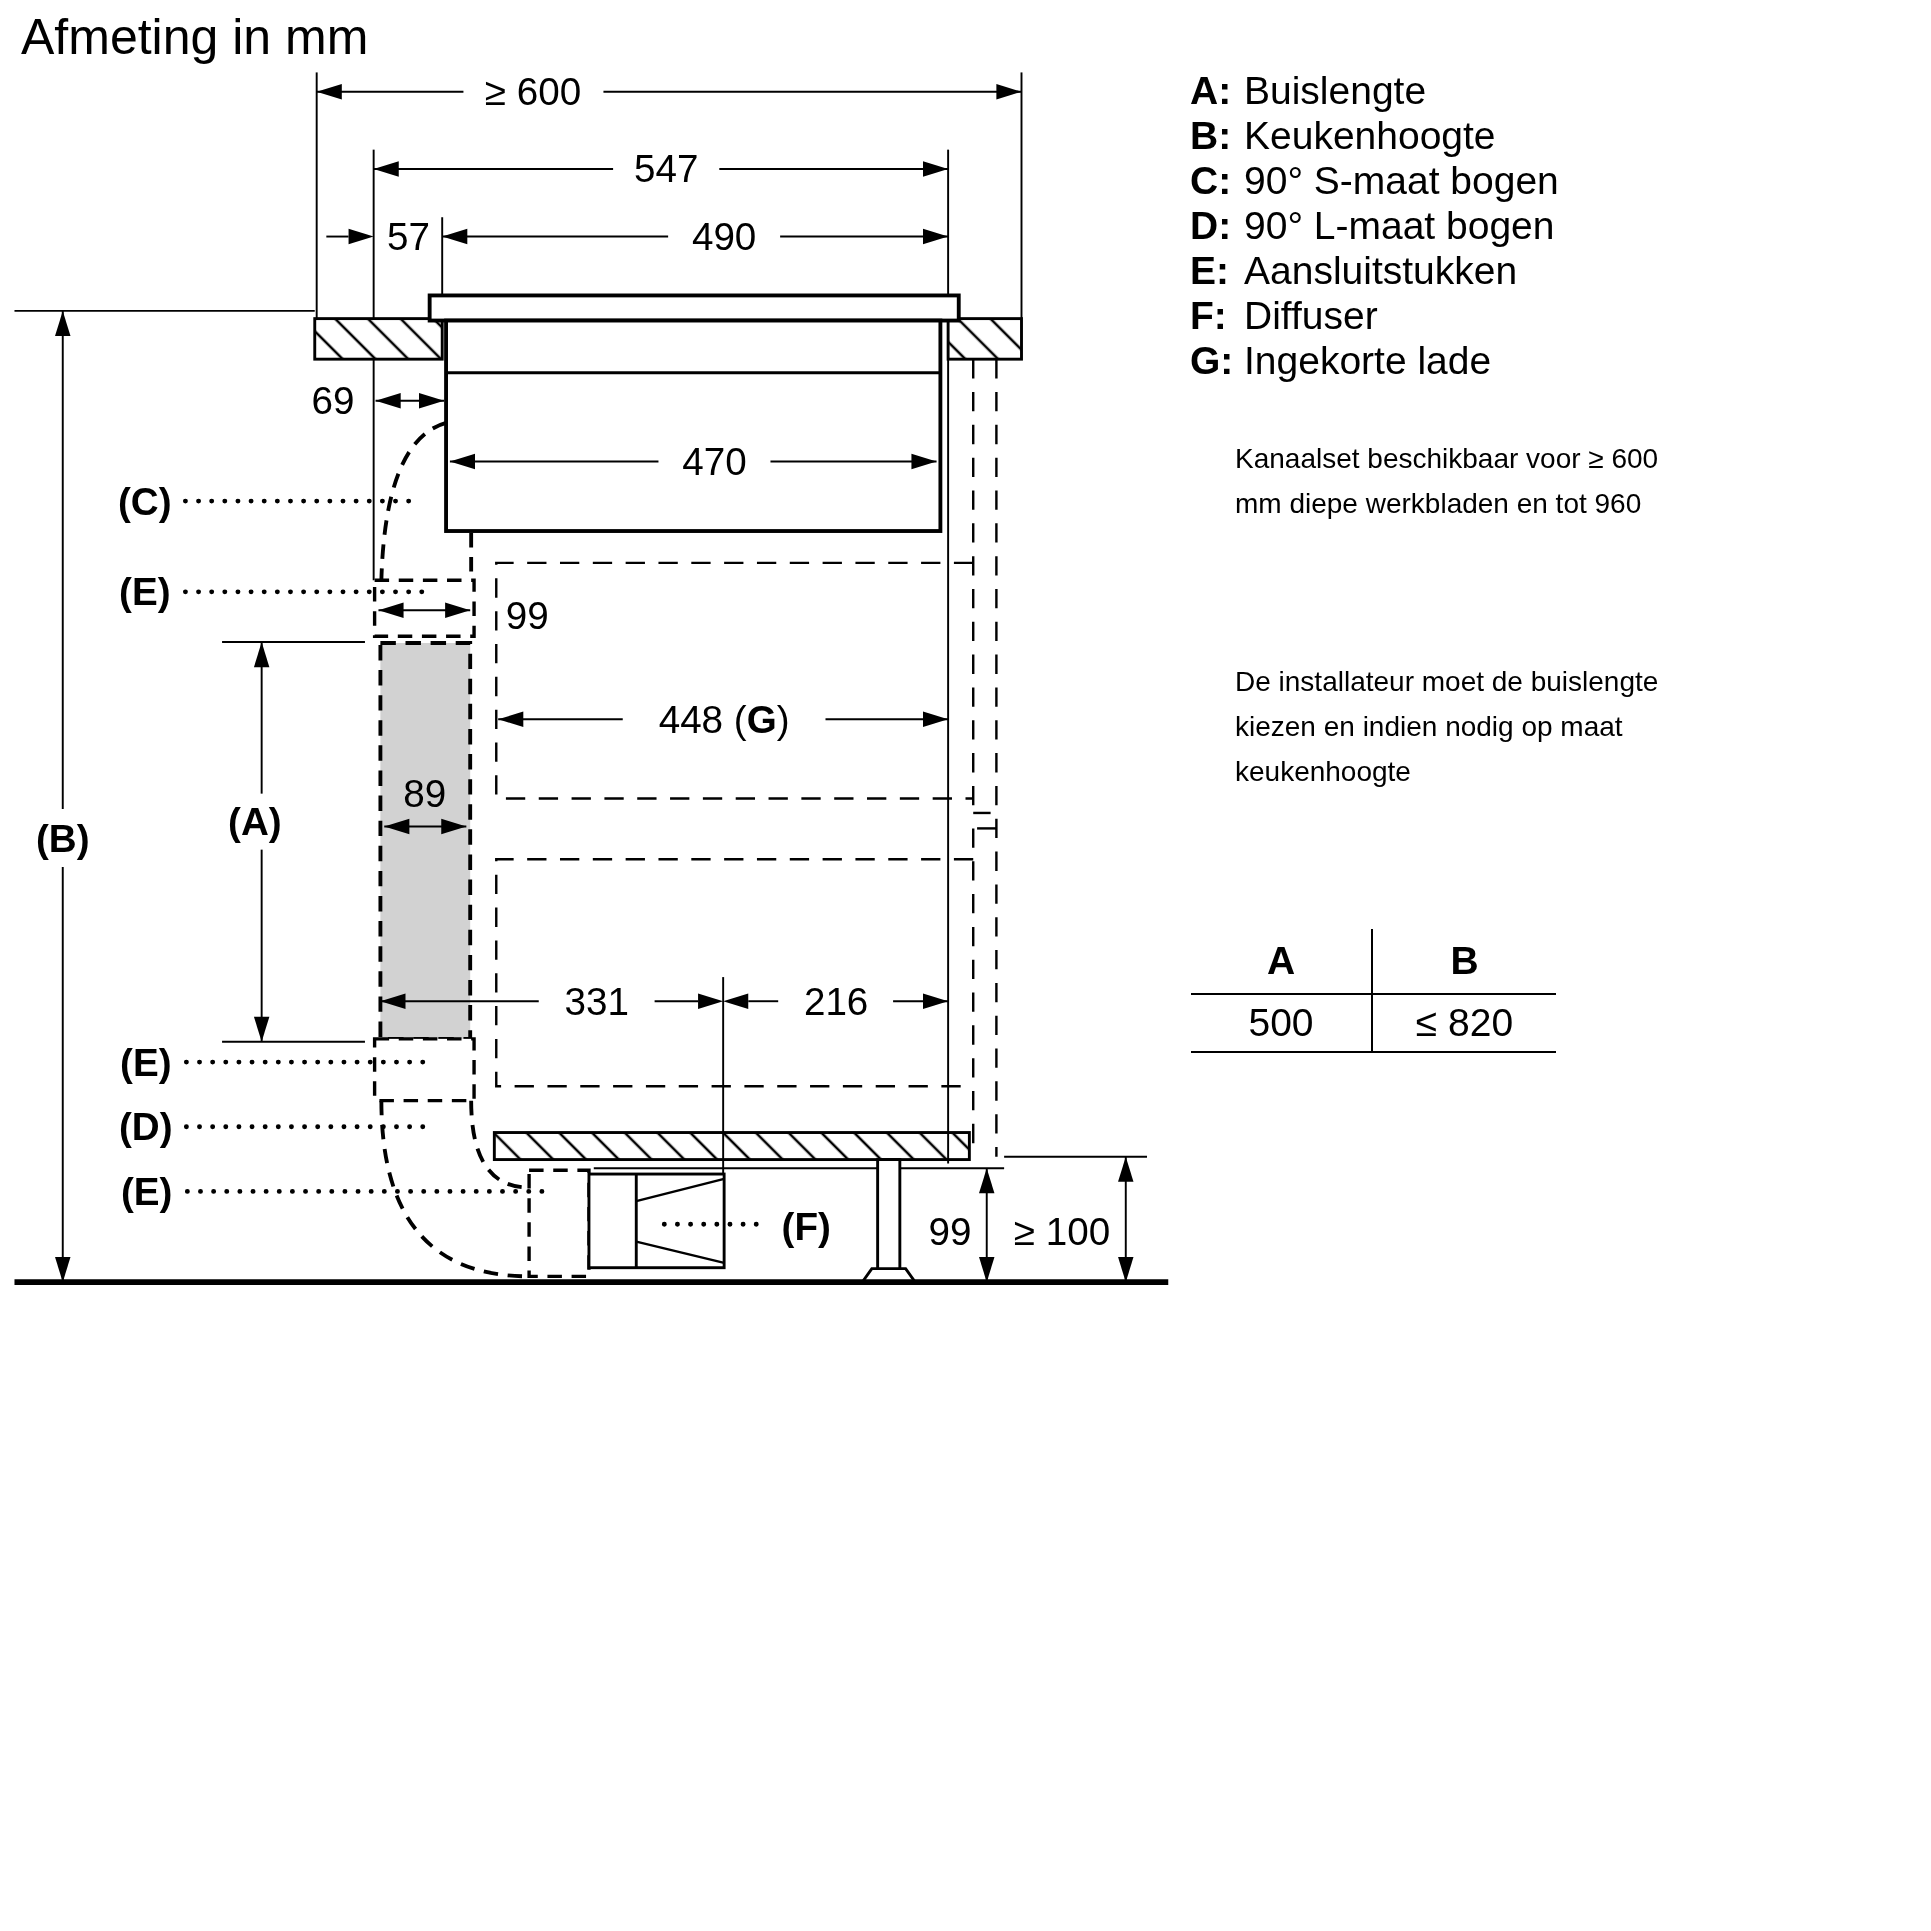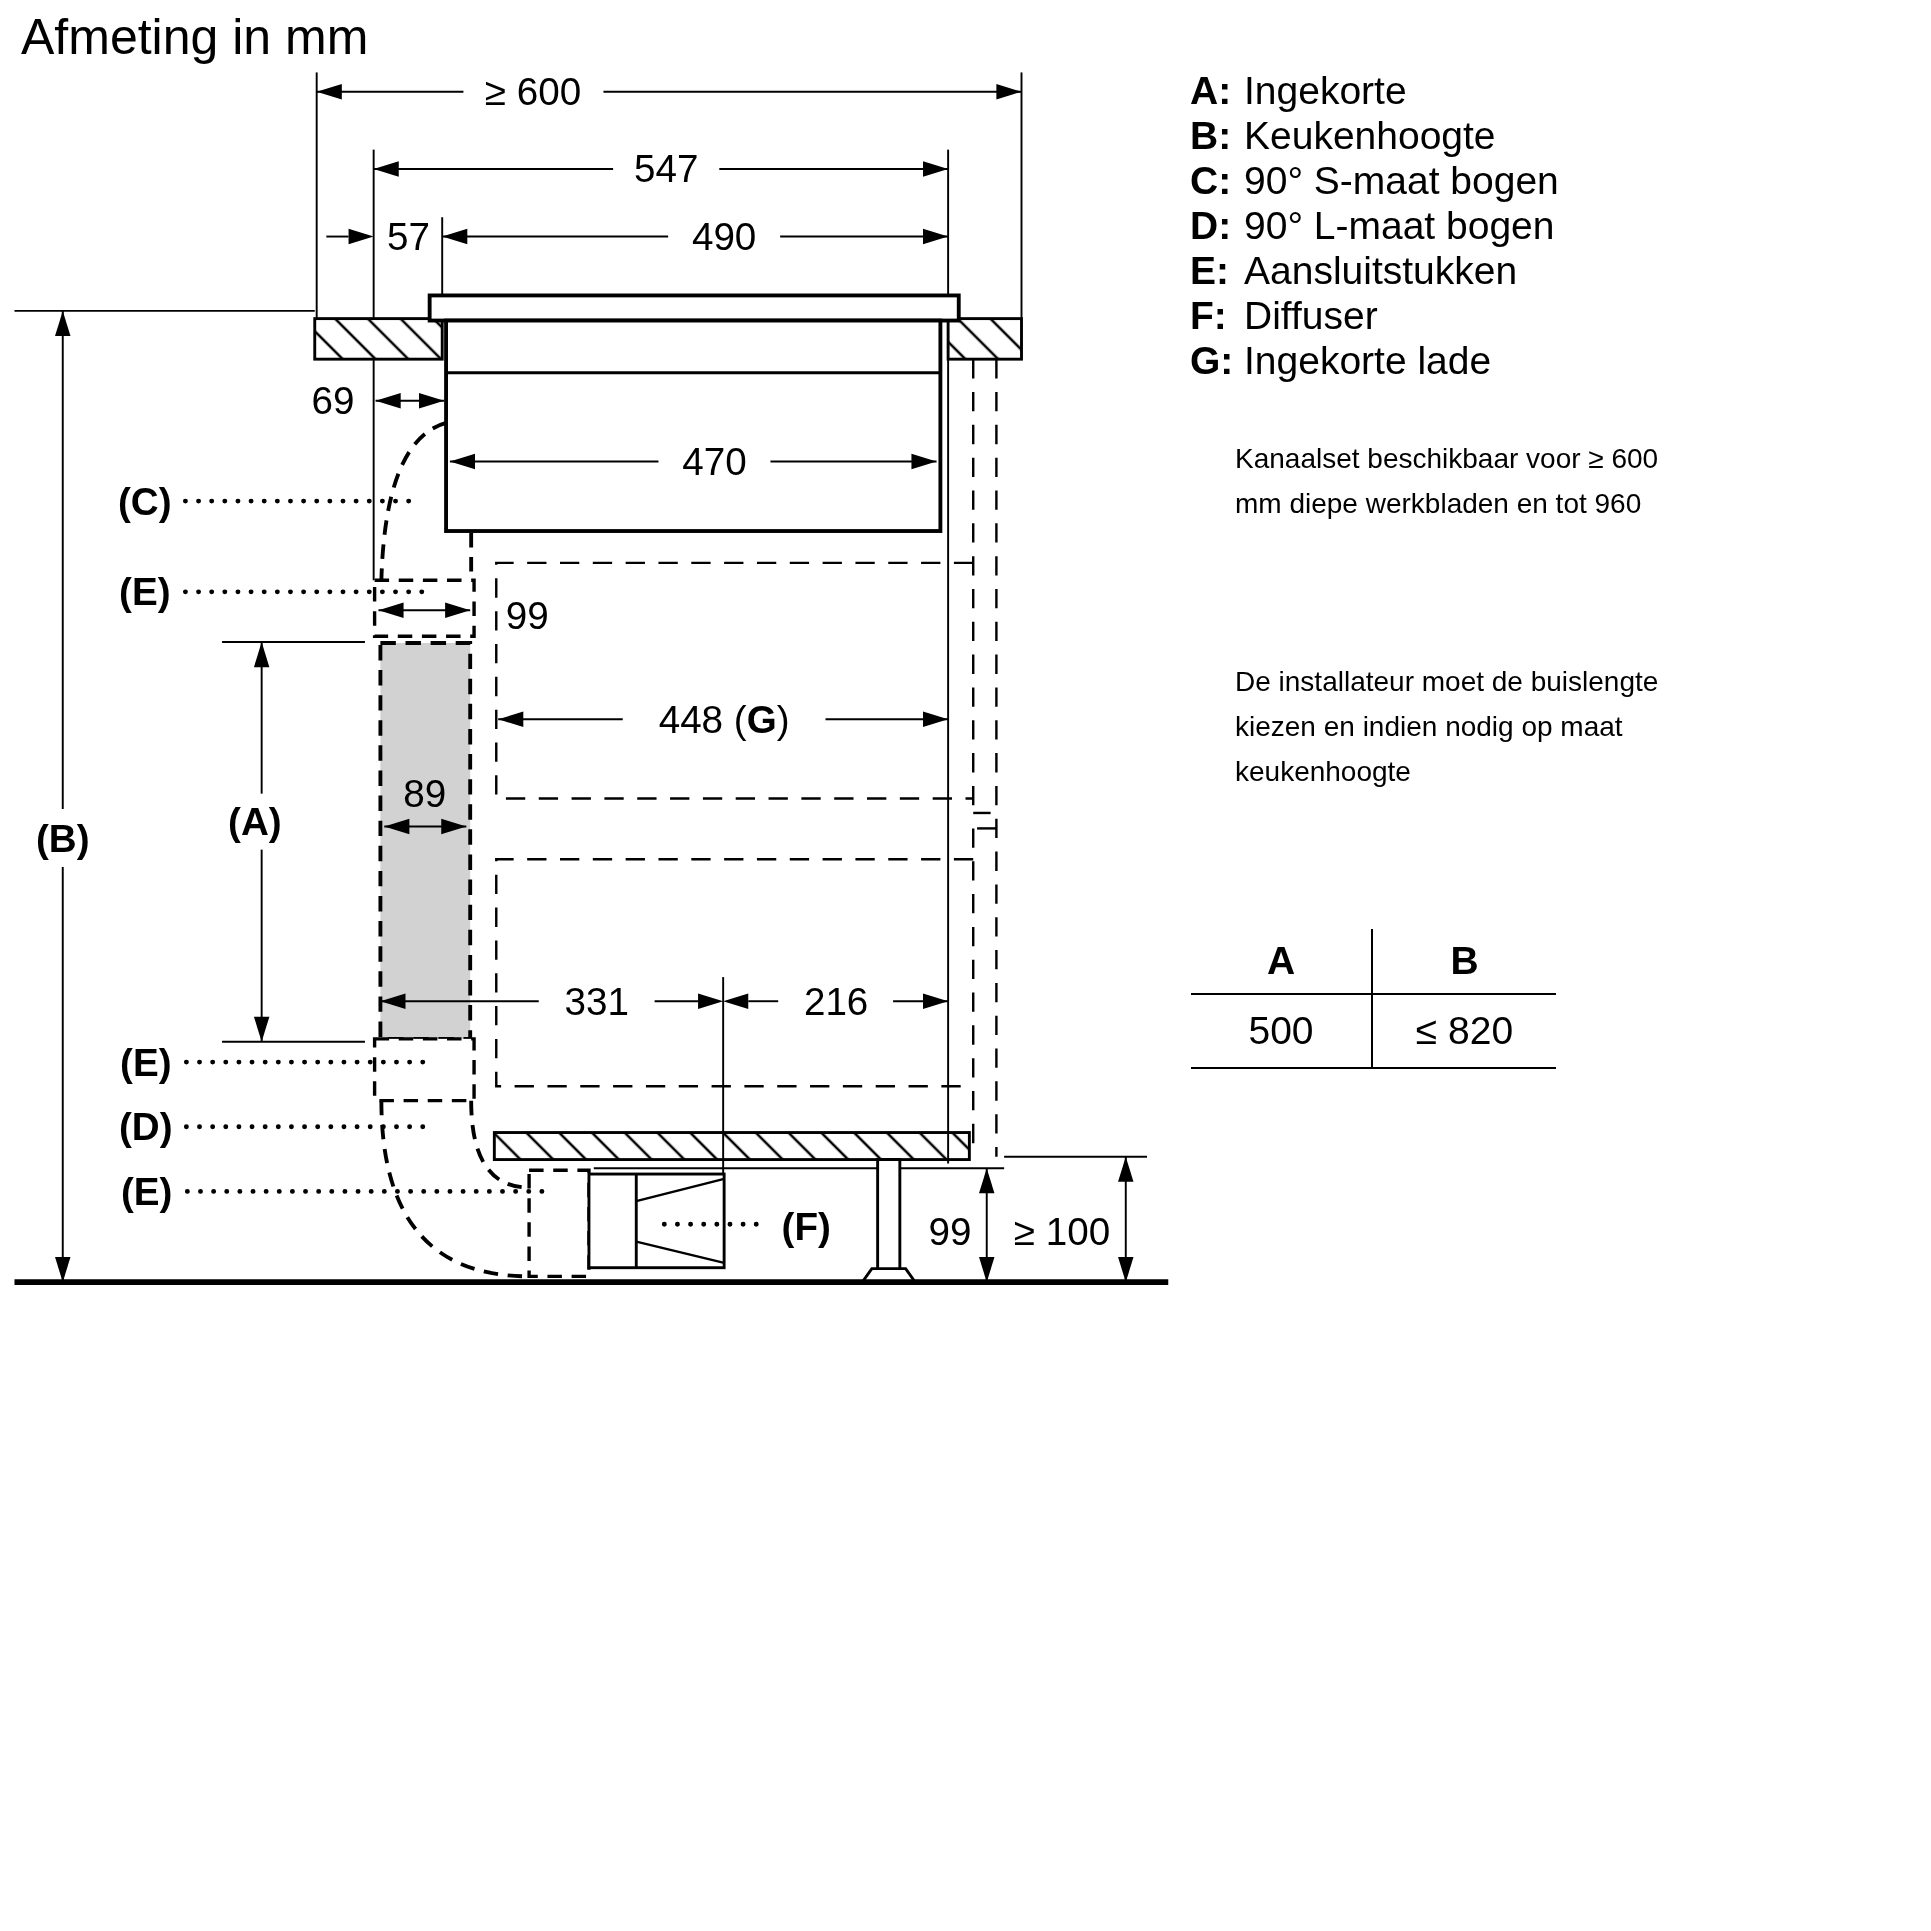--- a/index.html
+++ b/index.html
@@ -11,21 +11,21 @@
   .b{font-weight:bold;}
   #page-title{position:absolute;left:21px;top:7.7px;font-size:50px;}
   #legend{position:absolute;left:1190px;top:68px;font-size:39px;line-height:45px;}
   .lrow{display:flex;}
   .lkey{font-weight:bold;width:54px;flex:0 0 54px;}
   .note{position:absolute;left:1235px;width:734px;font-size:28px;line-height:45px;}
   #note-availability{top:436px;}
   #note-installer{top:659px;}
   #spec-table{position:absolute;left:1191px;top:929px;width:365px;font-size:39px;}
   .trow{display:flex;}
-  .tc{height:72px;display:flex;align-items:center;justify-content:center;}
+  .tc{height:56px;display:flex;align-items:center;justify-content:center;}
   .tc.h{height:64px;font-weight:bold;}
   .c1{width:181px;border-right:2.9px solid #000;}
   .c2{width:184px;}
   .hl{border-bottom:2.9px solid #000;}
 </style>
 </head>
 <body>
 
 <div id="canvas">
 
@@ -229,21 +229,21 @@
       <text class="t b" x="152" y="1234">(E)</text>
       <text class="t b" x="835" y="1270">(F)</text>
     </g>
   </svg>
 
   <div id="page-title">Afmeting in mm</div>
 
   <div id="legend">
     <div class="lrow">
         <span class="lkey">A:</span>
-        <span>Ingekorte</span>
+        <span>Buislengte</span>
       </div>
     <div class="lrow">
         <span class="lkey">B:</span>
         <span>Keukenhoogte</span>
       </div>
     <div class="lrow">
         <span class="lkey">C:</span>
         <span>90° S-maat bogen</span>
       </div>
     <div class="lrow">

